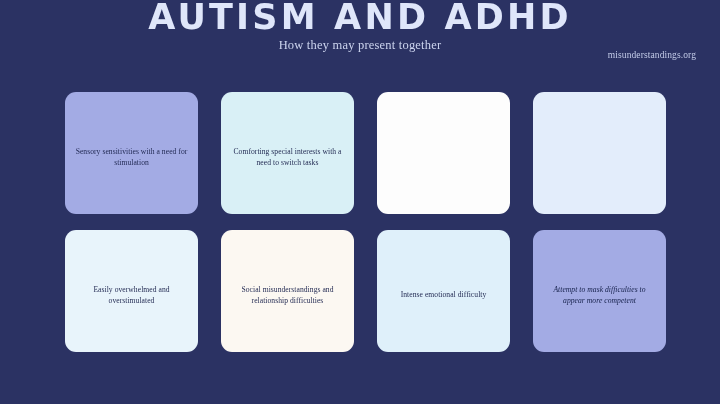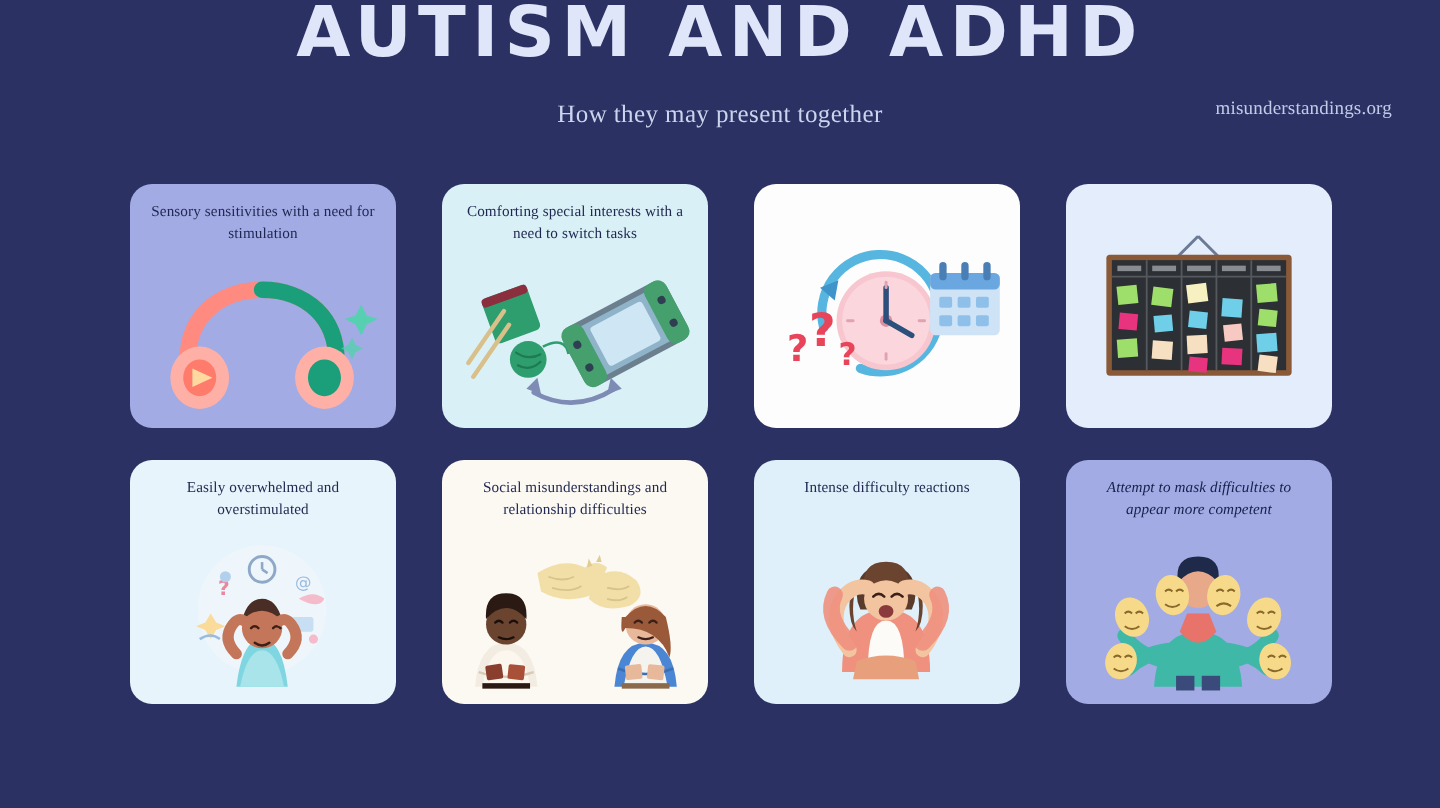--- a/index.html
+++ b/index.html
@@ -33,21 +33,21 @@
     font-weight: bold;
     letter-spacing: 3.2px;
     color: #dfe6fa;
     line-height: 1.02;
   }
 
   .subtitle {
     font-family: "Liberation Serif", serif;
     font-size: 12.5px;
     color: #ccd4ee;
-    margin-top: 14px;
+    margin-top: 2px;
     letter-spacing: .2px;
   }
 
   .attribution {
     position: absolute;
     right: 24px;
     top: 50px;
     font-family: "Liberation Serif", serif;
     font-size: 9.5px;
     color: #c3cbe8;
@@ -65,21 +65,20 @@
     grid-template-rows: 122px 122px;
     column-gap: 11px;
     row-gap: 16px;
   }
 
   .card {
     border-radius: 11px;
     position: relative;
     overflow: hidden;
     display: flex;
-    flex-direction: column;
     align-items: center;
     margin-left: 12px;
   }
 
   .card-title {
     font-family: "Liberation Serif", serif;
     font-size: 7.6px;
     line-height: 1.42;
     text-align: center;
     color: #1f2750;
@@ -315,21 +314,21 @@
             <path d="M96 70 q15 6 30 0" stroke="#3a6fb5" stroke-width="1.4" fill="none"></path>
             <rect x="100" y="68" width="9" height="8" rx="1" fill="#e8b89a" transform="rotate(-6 104 72)"></rect>
             <rect x="112" y="68" width="9" height="8" rx="1" fill="#e8b89a" transform="rotate(6 116 72)"></rect>
             <rect x="98" y="78" width="26" height="3" fill="#8a6a4a"></rect>
           </g>
         </svg>
       </div>
     </div>
 
     <div class="card bg-skyblue">
-      <div class="card-title">Intense difficulty reactions</div>
+      <div class="card-title">Intense emotional difficulty</div>
       <div class="card-art">
         <svg viewBox="0 0 145 80" preserveAspectRatio="xMidYMid meet">
           <path d="M48 78 q0 -34 24 -34 q24 0 24 34 z" fill="#f0907e"></path>
           <path d="M62 78 q0 -28 10 -28 q10 0 10 28 z" fill="#fdfbf7"></path>
           <path d="M56 72 q16 -6 32 0 l2 10 -36 0z" fill="#e8a07c"></path>
           <path d="M72 20 q-16 0 -16 16 q0 4 2 8 l28 0 q2 -4 2 -8 q0 -16 -16 -16z" fill="#5a3a2a"></path>
           <circle cx="72" cy="38" r="12" fill="#f2c4a0"></circle>
           <path d="M60 34 q12 -12 24 0 q2 -16 -12 -16 q-14 0 -12 16z" fill="#6b4430"></path>
           <path d="M56 30 q-4 14 0 26 q-4 -4 -4 -14 q0 -8 4 -12z" fill="#6b4430"></path>
           <path d="M88 30 q4 14 0 26 q4 -4 4 -14 q0 -8 -4 -12z" fill="#6b4430"></path>

